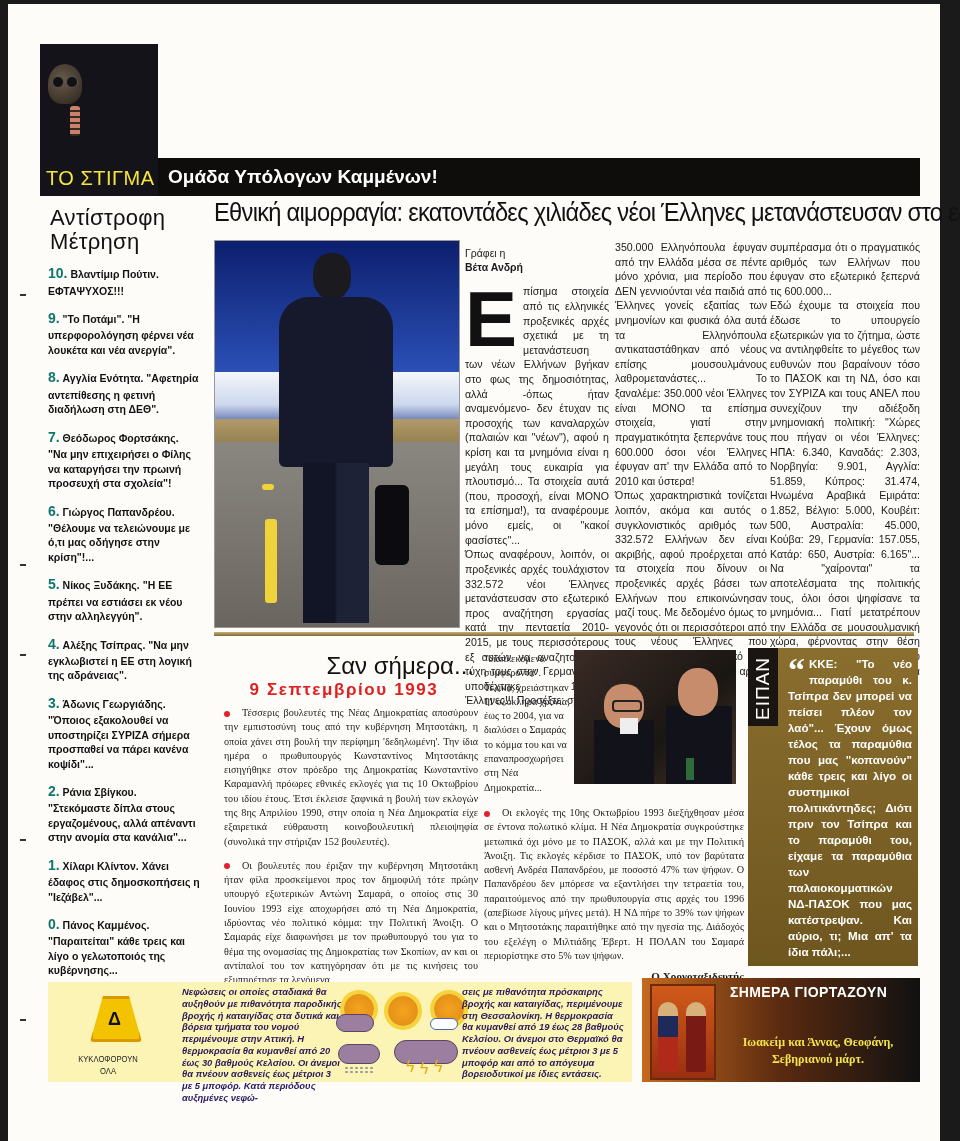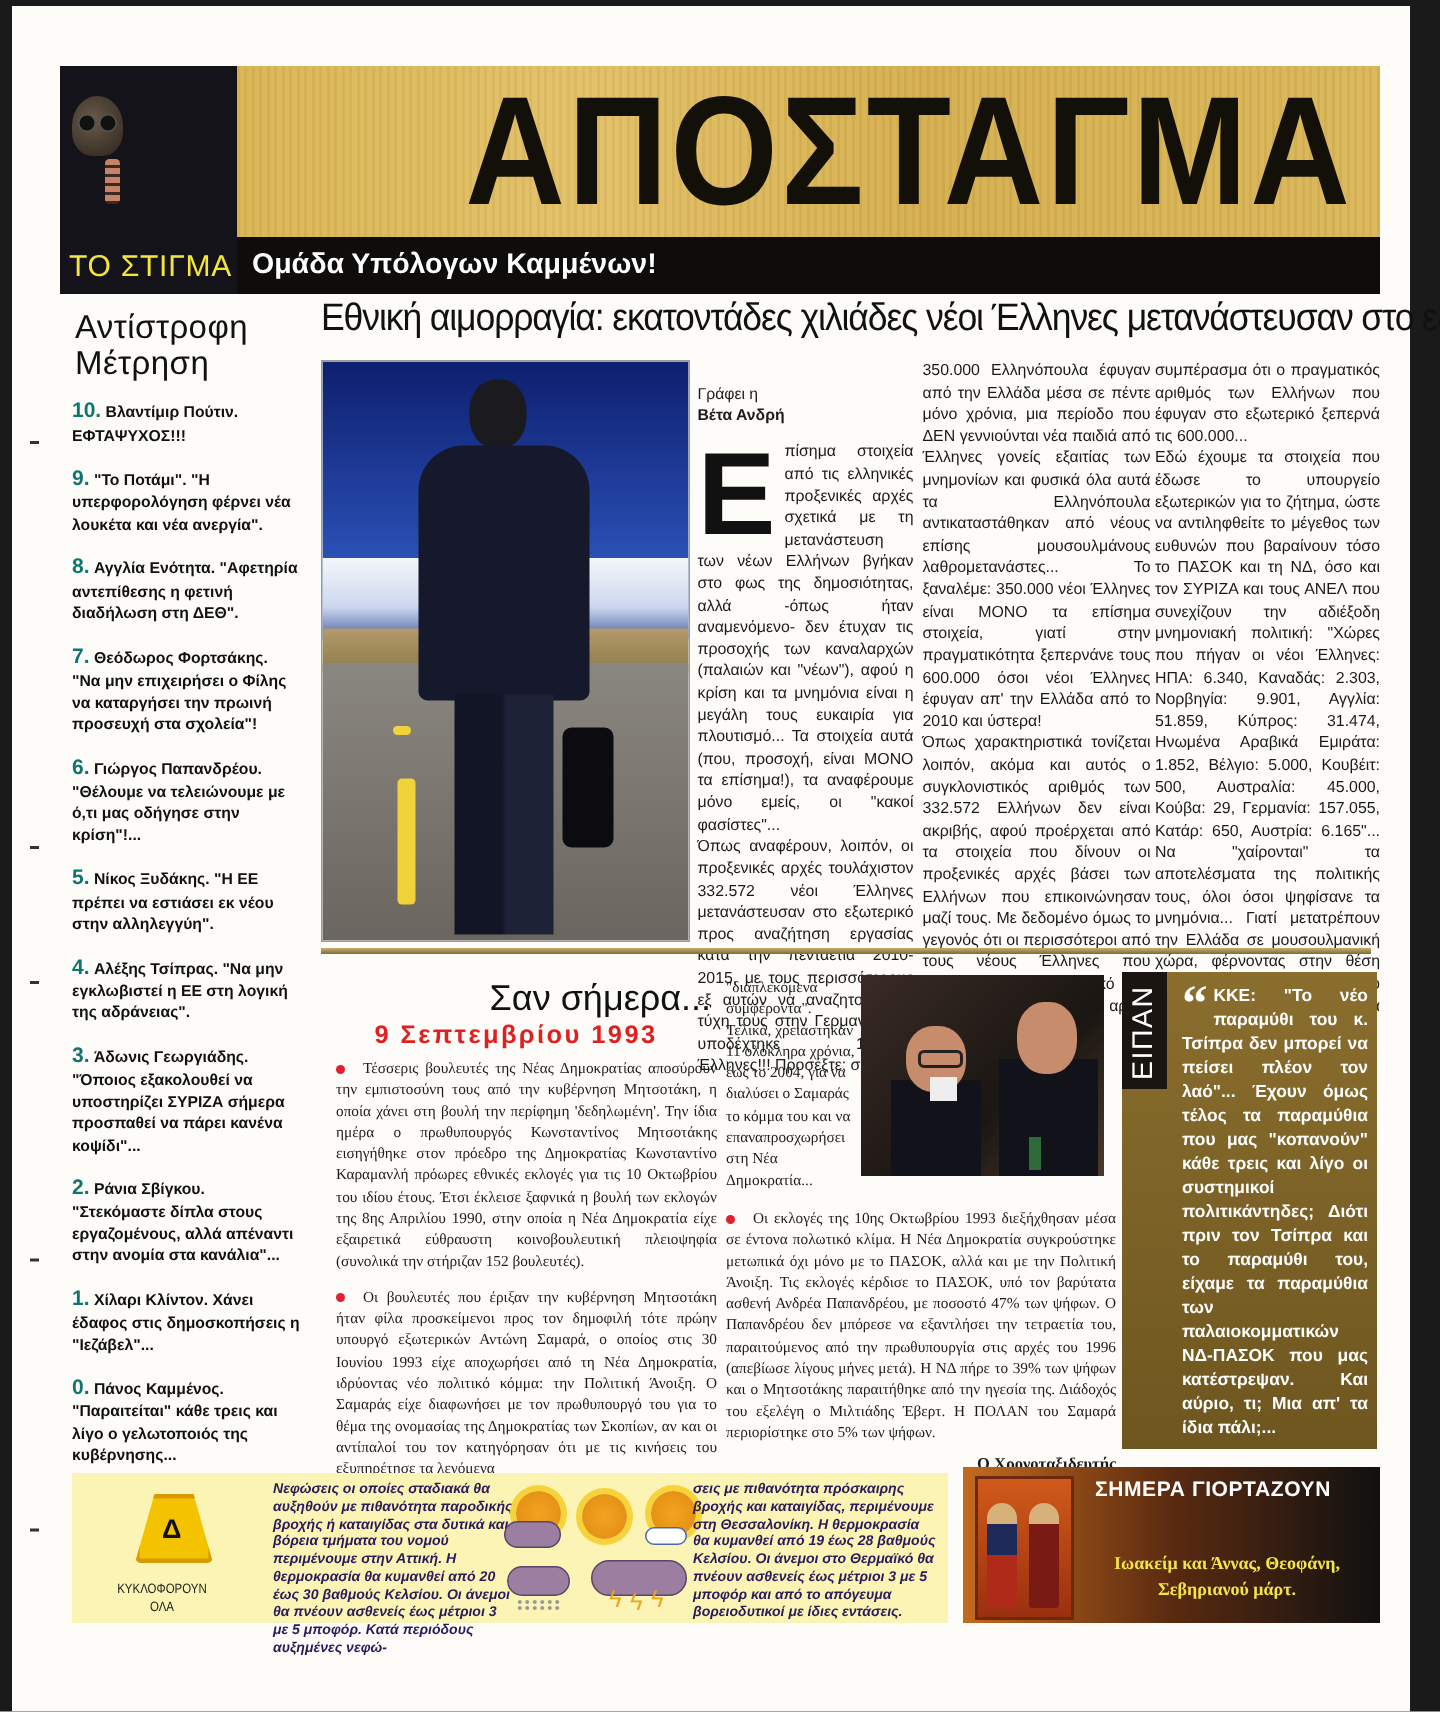--- a/index.html
+++ b/index.html
@@ -101,23 +101,20 @@
     <div class="stigma-box">
       <div class="alien">
         <div class="head">
             <div class="eye" style="left:4px"></div>
             <div class="eye" style="left:18px"></div>
           </div>
         <div class="fingers"></div>
       </div>
       <div class="stigma-label">ΤΟ ΣΤΙΓΜΑ</div>
     </div>
-    <div class="gold">
-      <div class="mast-title">ΑΠΟΣΤΑΓΜΑ</div>
-    </div>
     <div class="subbar">
       <div class="subbar-text">Ομάδα Υπόλογων Καμμένων!</div>
     </div>
   </div>
 
   <div class="countdown" style="left:32px; top:200px;">
     <div class="cd-title">
       <span>Αντίστροφη</span><br>
       <span>Μέτρηση</span>
     </div>
@@ -150,21 +147,21 @@
     <div class="stripe" style="top:63%; height:6px;"></div>
     <div class="stripe" style="top:72%; height:84px; left:50px;"></div>
     <div class="man">
         <div class="hd"></div>
         <div class="body"></div>
         <div class="legs"></div>
         <div class="bag"></div>
       </div>
   </div>
 
-  <div class="col" style="left:457px; top:252px; width:144px;">
+  <div class="col" style="left:457px; top:242px; width:144px;">
     <div class="byline">
       <span>Γράφει η</span><br>
       <b>Βέτα Ανδρή</b>
     </div>
     <p><span class="dropcap">Ε</span><span>πίσημα στοιχεία από τις ελληνικές προξενικές αρχές σχετικά με τη μετανάστευση των νέων Ελλήνων βγήκαν στο φως της δημοσιότητας, αλλά -όπως ήταν αναμενόμενο- δεν έτυχαν τις προσοχής των καναλαρχών (παλαιών και "νέων"), αφού η κρίση και τα μνημόνια είναι η μεγάλη τους ευκαιρία για πλουτισμό... Τα στοιχεία αυτά (που, προσοχή, είναι ΜΟΝΟ τα επίσημα!), τα αναφέρουμε μόνο εμείς, οι "κακοί φασίστες"...</span></p>
     <p>Όπως αναφέρουν, λοιπόν, οι προξενικές αρχές τουλάχιστον 332.572 νέοι Έλληνες μετανάστευσαν στο εξωτερικό προς αναζήτηση εργασίας κατά την πενταετία 2010-2015, με τους περισσότερους εξ αυτών να αναζητούν την τύχη τους στην Γερμανία που υποδέχτηκε 157.055 Έλληνες!!! Προσέξτε: σχεδόν</p>
   </div>
 
   <div class="col" style="left:607px; top:236px; width:152px;">
     <p>350.000 Ελληνόπουλα έφυγαν από την Ελλάδα μέσα σε πέντε μόνο χρόνια, μια περίοδο που ΔΕΝ γεννιούνται νέα παιδιά από Έλληνες γονείς εξαιτίας των μνημονίων και φυσικά όλα αυτά τα Ελληνόπουλα αντικαταστάθηκαν από νέους επίσης μουσουλμάνους λαθρομετανάστες... Το ξαναλέμε: 350.000 νέοι Έλληνες είναι ΜΟΝΟ τα επίσημα στοιχεία, γιατί στην πραγματικότητα ξεπερνάνε τους 600.000 όσοι νέοι Έλληνες έφυγαν απ' την Ελλάδα από το 2010 και ύστερα!</p>

